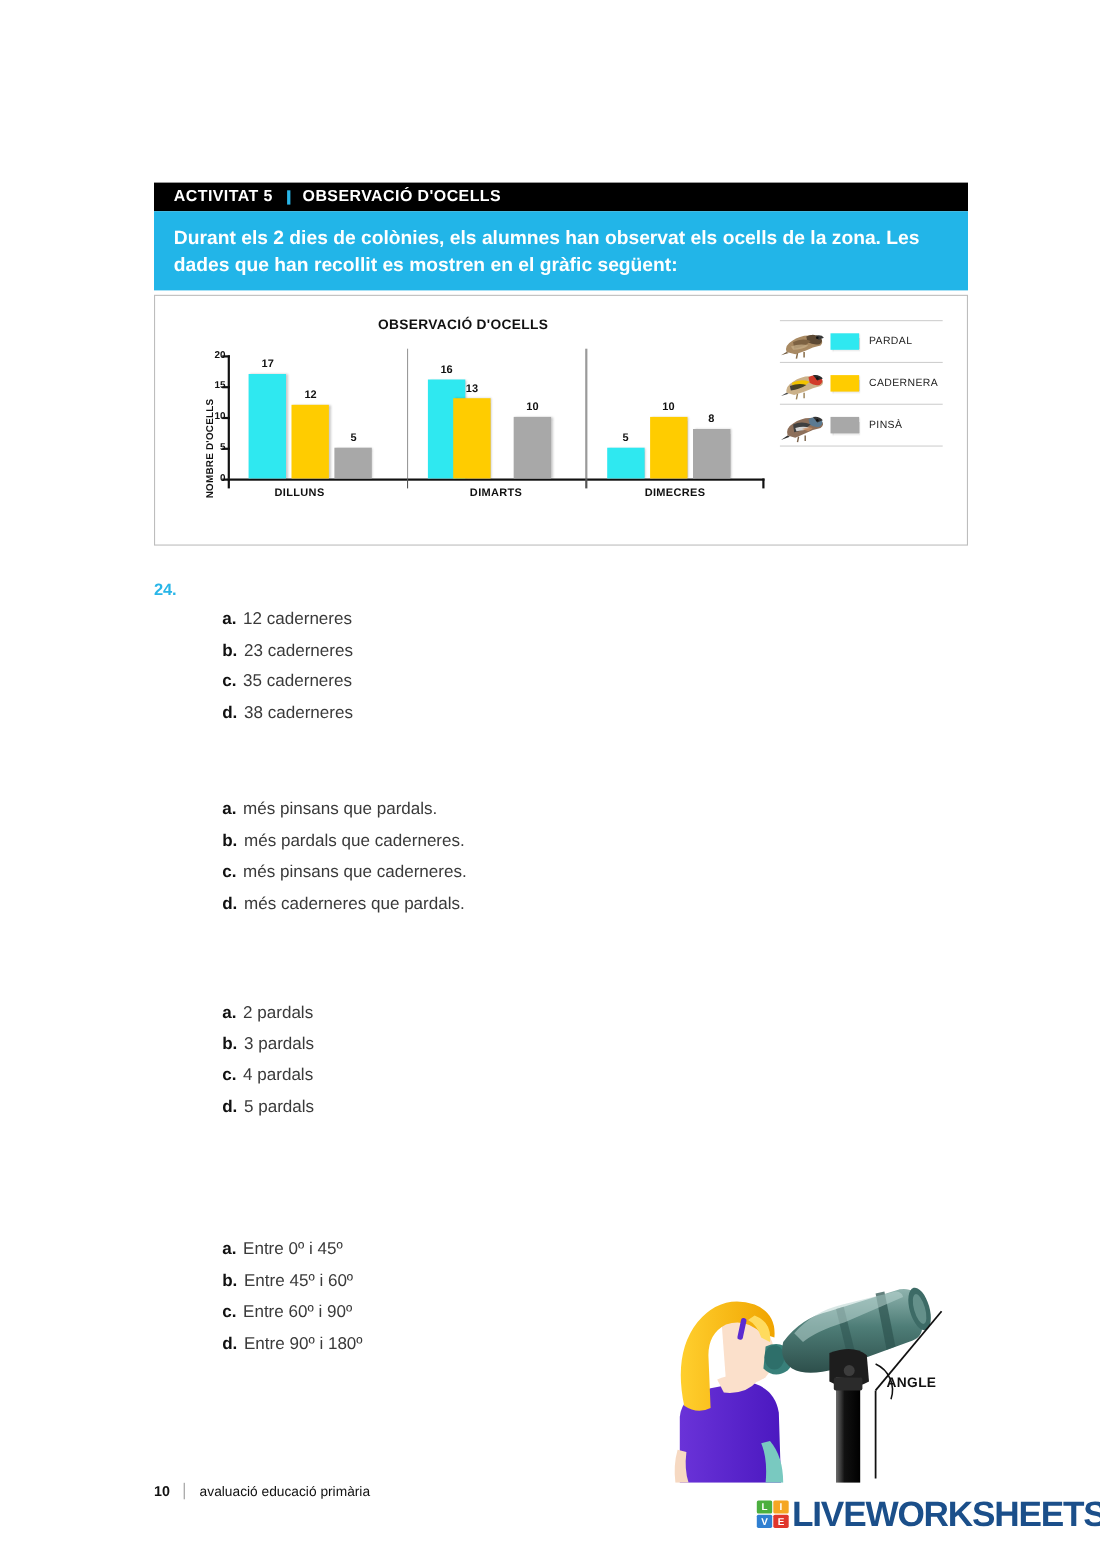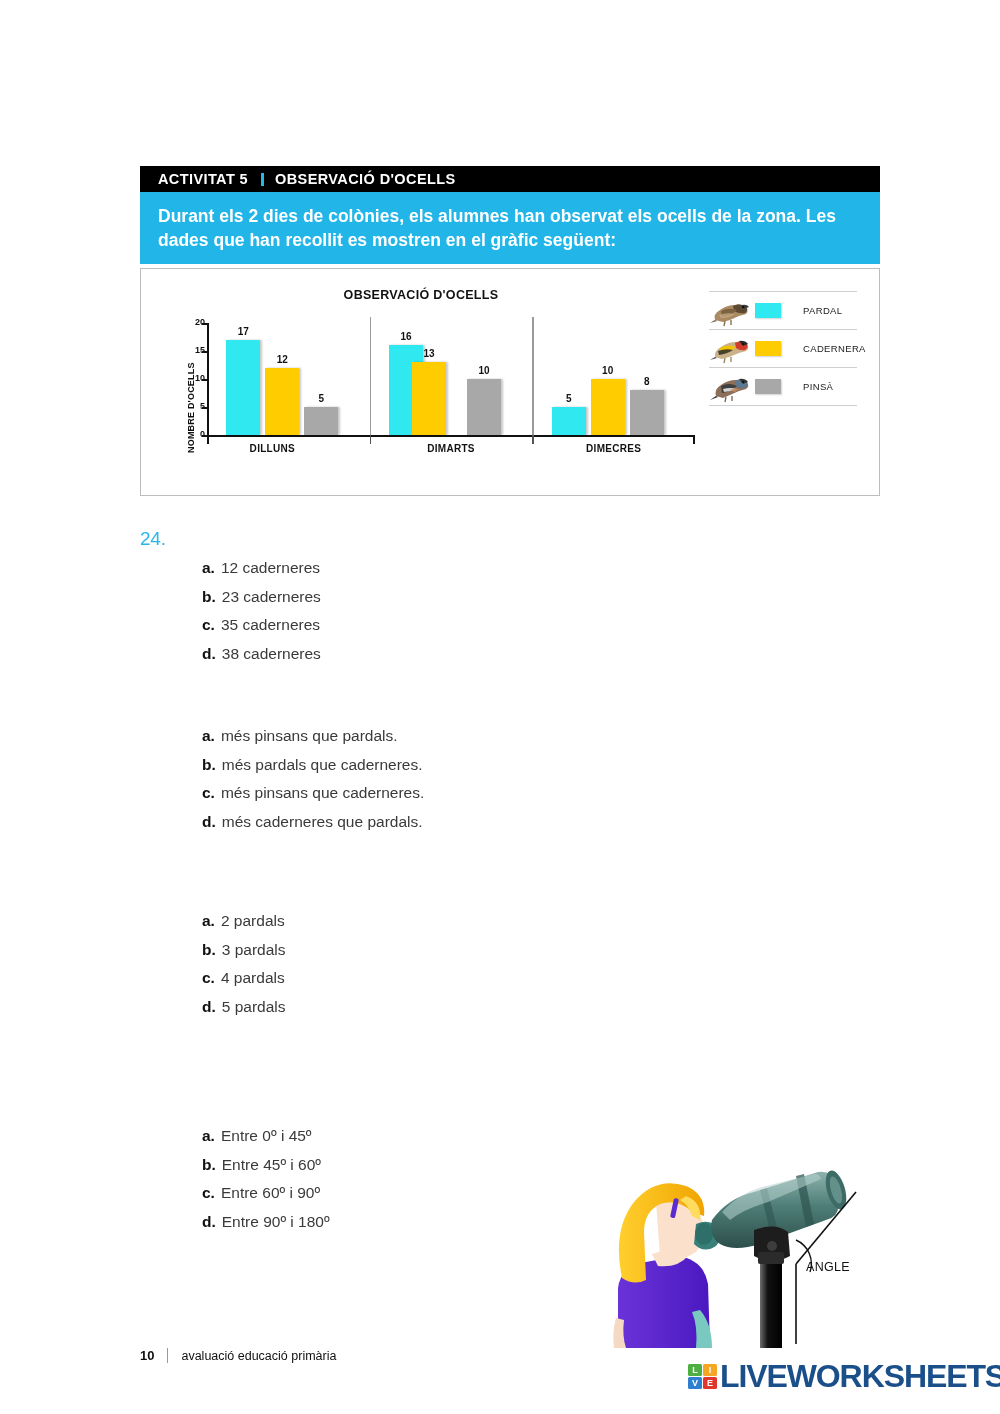--- a/index.html
+++ b/index.html
@@ -87,43 +87,43 @@
   .legend-rule{height:1px;background:#cfcfcf;width:148px;}
   .legend-row{
     height:37px;display:flex;align-items:center;position:relative;
   }
   .legend-bird{width:44px;height:33px;position:relative;flex:0 0 44px;}
   .legend-swatch{
     width:26px;height:15px;flex:0 0 26px;margin-left:2px;
     box-shadow:1px 1px 1.5px rgba(0,0,0,.18);
   }
   .legend-text{
-    margin-left:22px;font-size:9.5px;letter-spacing:.35px;color:#222;white-space:nowrap;
+    margin-left:9px;font-size:9.5px;letter-spacing:.35px;color:#222;white-space:nowrap;
   }
 
   
   .q{position:absolute;left:140px;width:760px;}
   .q-head{display:flex;align-items:flex-start;}
   .q-num{
-    color:#29b6e8;font-weight:normal;font-size:19px;flex:0 0 auto;
+    color:#29b6e8;font-weight:bold;font-size:15px;flex:0 0 auto;
     margin-right:7px;letter-spacing:-.2px;
   }
   .q-text{
     font-weight:bold;font-size:16.5px;line-height:1.45;color:#111;
     max-width:712px;
   }
   .opts{margin-top:9px;padding-left:62px;}
   .opt{display:flex;align-items:baseline;margin-bottom:10.5px;font-size:15.5px;}
   .opt-let{font-weight:bold;color:#111;margin-right:6px;flex:0 0 auto;}
   .opt-txt{color:#3a3a3a;}
 
   
   .illus{position:absolute;left:600px;top:1168px;width:300px;height:180px;}
   .angle-label{
-    position:absolute;left:206px;top:92px;font-size:12.5px;font-weight:normal;color:#111;
+    position:absolute;left:206px;top:82px;font-size:12.5px;font-weight:bold;color:#111;
     letter-spacing:.3px;
   }
 
   
   .footer{
     position:absolute;left:140px;top:1348px;display:flex;align-items:center;
   }
   .pg-num{font-size:13px;font-weight:bold;color:#111;}
   .pg-bar{width:1px;height:15px;background:#9a9a9a;margin:0 13px;}
   .pg-txt{font-size:12.5px;color:#111;}

